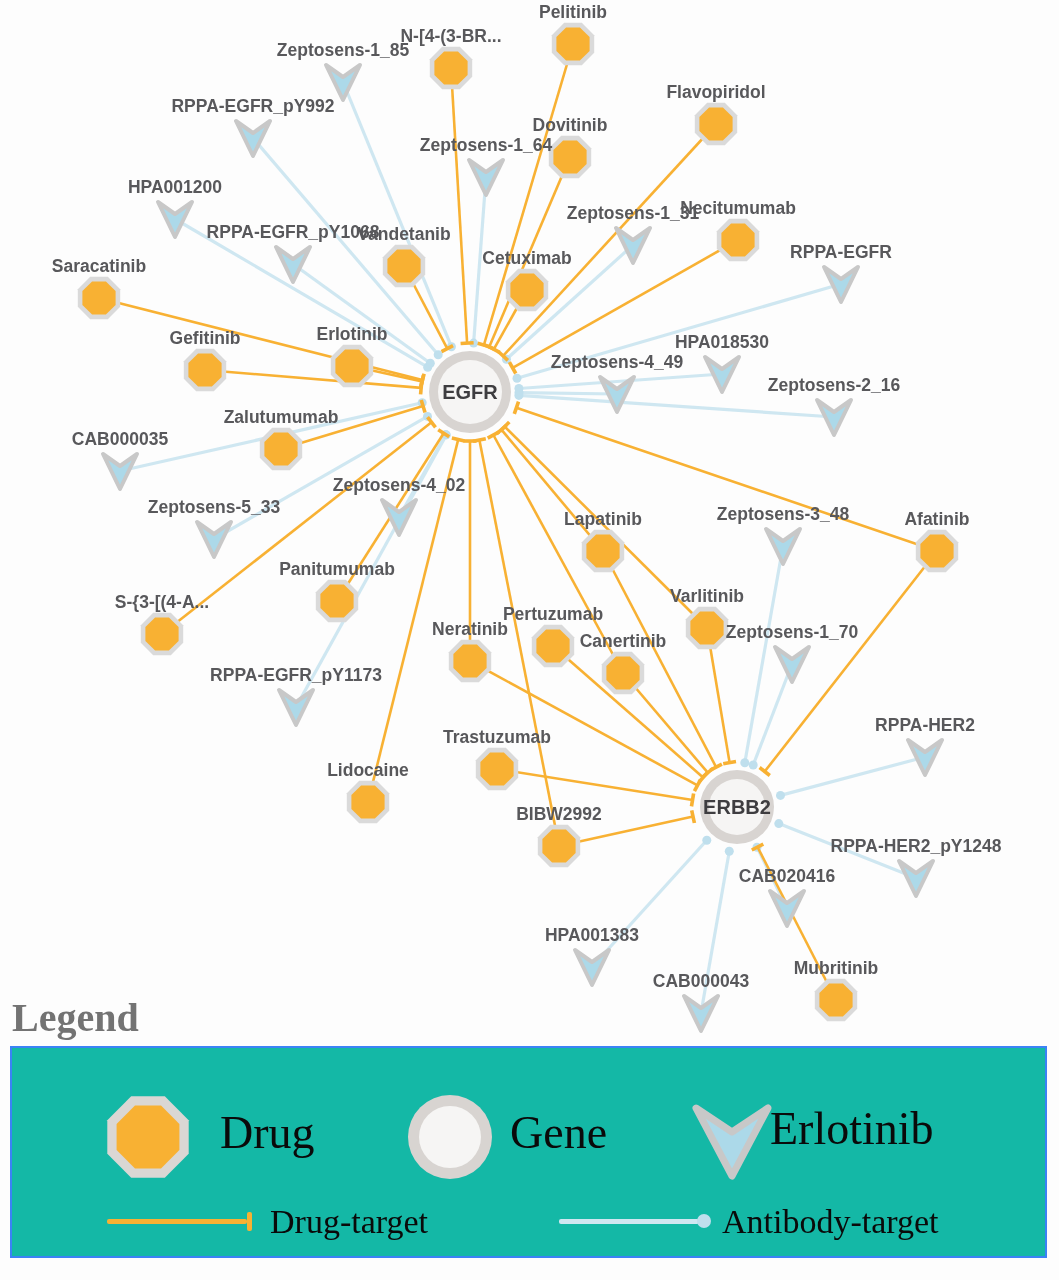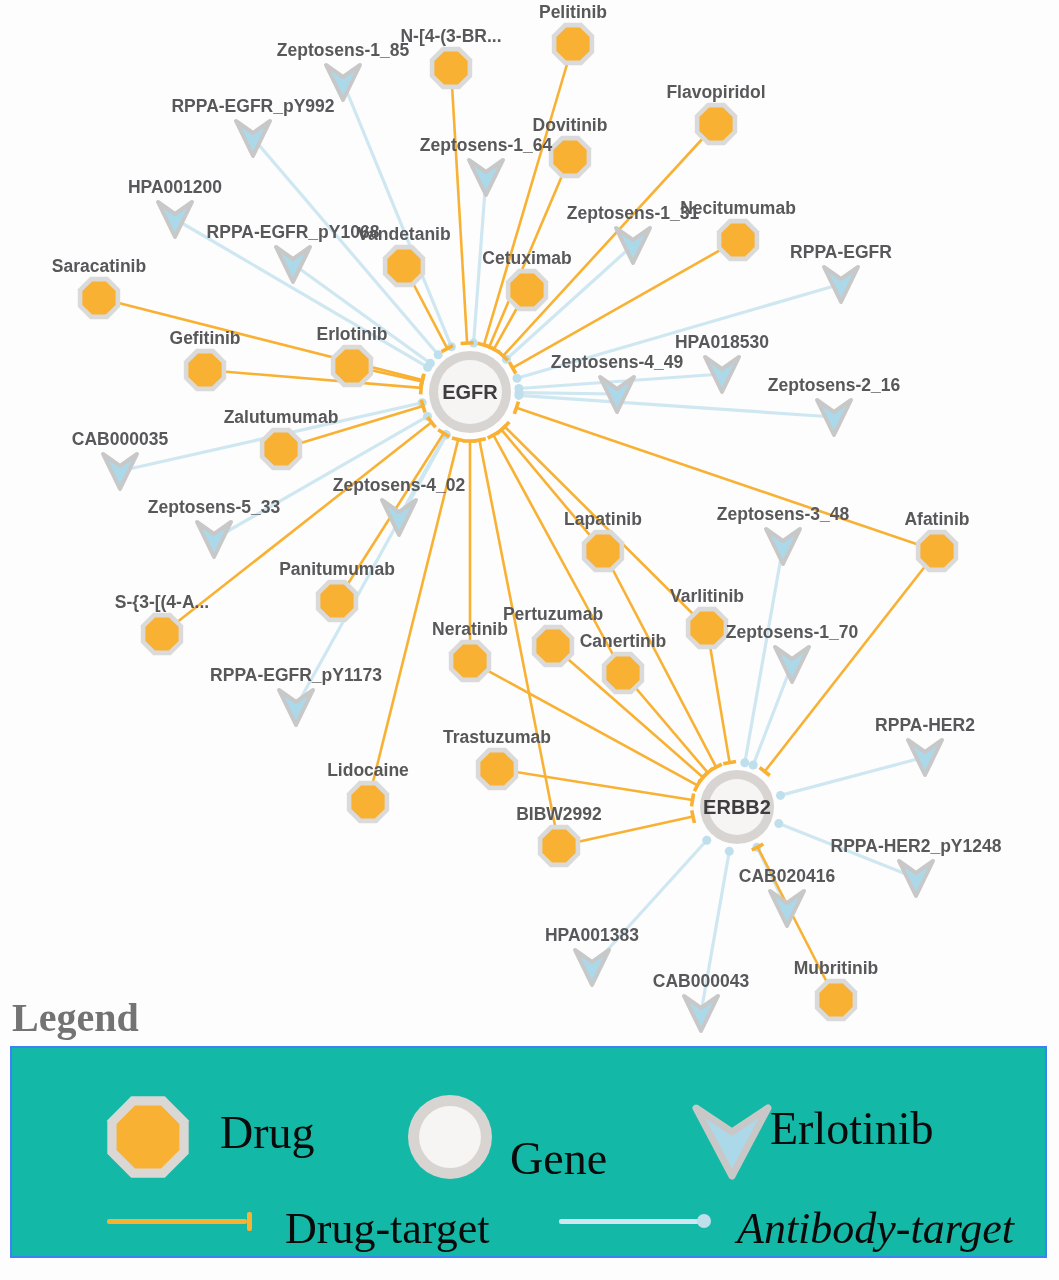--- a/index.html
+++ b/index.html
@@ -8,21 +8,21 @@
   #net{position:absolute;left:0;top:0;}
   .node-label{font-family:"Liberation Sans",sans-serif;font-weight:bold;font-size:17.5px;fill:#58585b;}
   .gene-label{font-family:"Liberation Sans",sans-serif;font-weight:bold;font-size:20px;fill:#3e3d40;}
   .legend-title{position:absolute;left:12px;top:994px;font-family:"Liberation Serif",serif;
                 font-weight:bold;font-size:40px;color:#737373;}
   .legend-box{position:absolute;left:10px;top:1046px;width:1033px;height:208px;
               border:2px solid #3b82f6;background:#14b8a6;}
   .legend-box .abs{position:absolute;}
   .lt{font-family:"Liberation Serif",serif;color:#0a0a0a;white-space:nowrap;}
   .lt.big{font-size:46px;}
-  .lt.med{font-size:44px;margin-left:15px;}
+  .lt.med{font-size:34px;}
   .line-drug{position:absolute;background:#f8b133;height:5px;width:140px;border-radius:2px;}
   .tee{position:absolute;background:#f8b133;width:5px;height:19px;border-radius:2px;}
   .line-ab{position:absolute;background:#cfe7f1;height:5px;width:140px;border-radius:2px;}
   .dot{position:absolute;background:#bfdfed;width:14px;height:14px;border-radius:50%;}
 </style>
 </head>
 <body>
 
 <div id="stage">
 
@@ -351,28 +351,28 @@
     <svg class="abs" style="left:82px;top:35px;" width="108" height="108" viewBox="-54 -54 108 108">
       <polygon points="40.7,16.8 16.8,40.7 -16.8,40.7 -40.7,16.8 -40.7,-16.8 -16.8,-40.7 16.8,-40.7 40.7,-16.8" fill="#dad7d4"></polygon>
       <polygon points="31.4,13.0 13.0,31.4 -13.0,31.4 -31.4,13.0 -31.4,-13.0 -13.0,-31.4 13.0,-31.4 31.4,-13.0" fill="#f8b133"></polygon>
     </svg>
     <span class="abs lt big" style="left:208px;top:58px;">Drug</span>
 
     <svg class="abs" style="left:388px;top:39px;" width="100" height="100" viewBox="-50 -50 100 100">
       <circle cx="0" cy="0" r="42" fill="#d8d4d1"></circle>
       <circle cx="0" cy="0" r="31" fill="#f6f5f4"></circle>
     </svg>
-    <span class="abs lt big" style="left:498px;top:58px;margin-top:26px;">Gene</span>
+    <span class="abs lt big" style="left:498px;top:58px;">Gene</span>
 
     <svg class="abs" style="left:668px;top:40px;" width="104" height="104" viewBox="-52 -52 104 104">
       <path d="M -36 -32 L 0 -8 L 36 -32 L 0 36 Z" fill="#acd9e9" stroke="#c8c8c8" stroke-width="7" stroke-linejoin="round"></path>
     </svg>
     <span class="abs lt big" style="left:758px;top:54px;">Erlotinib</span>
 
     <span class="line-drug" style="left:95px;top:171px;"></span>
     <span class="tee" style="left:235px;top:164px;"></span>
     <span class="abs lt med" style="left:258px;top:155px;">Drug-target</span>
 
     <span class="line-ab" style="left:547px;top:171px;"></span>
     <span class="dot" style="left:685px;top:166px;"></span>
-    <span class="abs lt med" style="left:710px;top:155px;font-style:italic;">Antibody-target</span>
+    <span class="abs lt med" style="left:710px;top:155px;">Antibody-target</span>
   </div>
 </div>
 
 </body></html>

